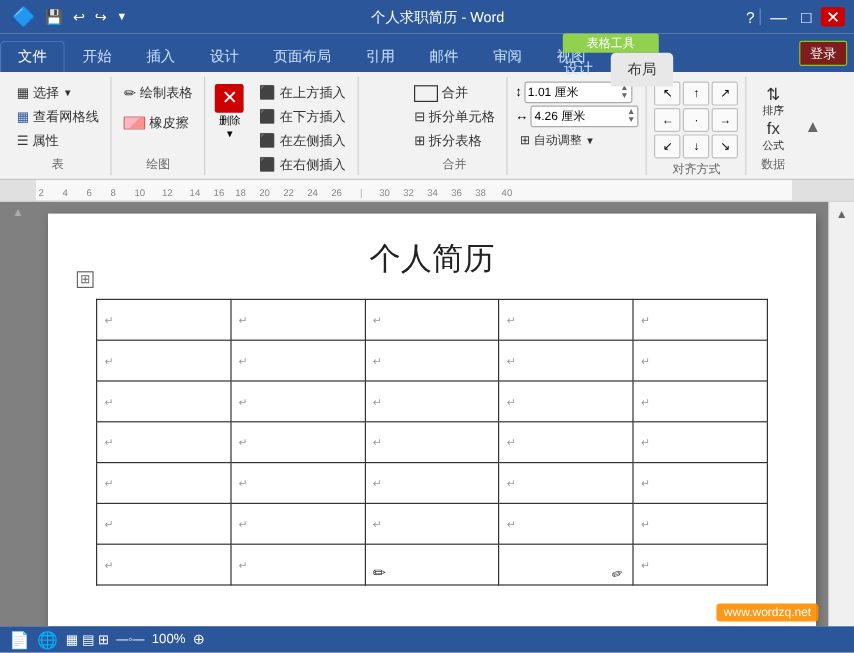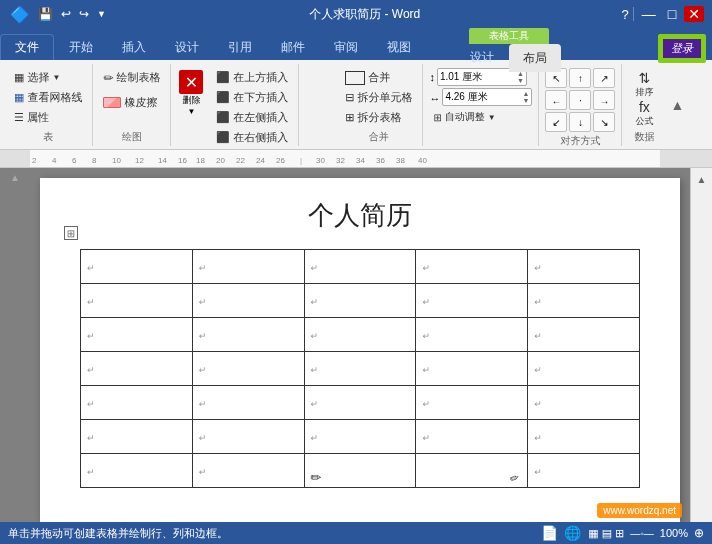--- a/index.html
+++ b/index.html
@@ -258,28 +258,27 @@
       padding: 2px 6px;
       border-radius: 3px;
       z-index: 10;
     }
 
     
     #login-btn {
       position: absolute;
       right: 8px;
       top: 30px;
-      background: #4c1d95;
+      background: #7f1d1d;
       color: white;
-      border: 5px solid #84cc16;
+      border: 1px solid #84cc16;
       padding: 2px 8px;
       font-size: 11px;
       cursor: pointer;
       border-radius: 2px;
-      font-style: italic;
     }
 
     
     #help-btn {
       color: white;
       font-size: 13px;
       cursor: pointer;
     }
 
     .input-spin {
@@ -347,20 +346,23 @@
     <span>文件</span>
   </div>
   <div class="tab-item">
     <span>开始</span>
   </div>
   <div class="tab-item">
     <span>插入</span>
   </div>
   <div class="tab-item">
     <span>设计</span>
+  </div>
+  <div class="tab-item">
+    <span>页面布局</span>
   </div>
   <div class="tab-item">
     <span>引用</span>
   </div>
   <div class="tab-item">
     <span>邮件</span>
   </div>
   <div class="tab-item">
     <span>审阅</span>
   </div>
@@ -642,23 +644,20 @@
   </div>
 
   <div id="right-sidebar">
     <span class="sidebar-arrow">▲</span>
   </div>
 </div>
 
 <div id="watermark">www.wordzq.net</div>
 
 <div id="status-bar">
-  <div class="status-left">
-    <span>单击并拖动可创建表格并绘制行、列和边框。</span>
-  </div>
   <div class="status-right">
     <span class="status-icon">📄</span>
     <span class="status-icon">🌐</span>
     <span style="display:flex;gap:3px;">
       <span style="font-size:11px;cursor:pointer;">▦</span>
       <span style="font-size:11px;cursor:pointer;">▤</span>
       <span style="font-size:11px;cursor:pointer;">⊞</span>
     </span>
     <span style="font-size:10px;">—◦—</span>
     <span style="font-size:11px;">100%</span>

